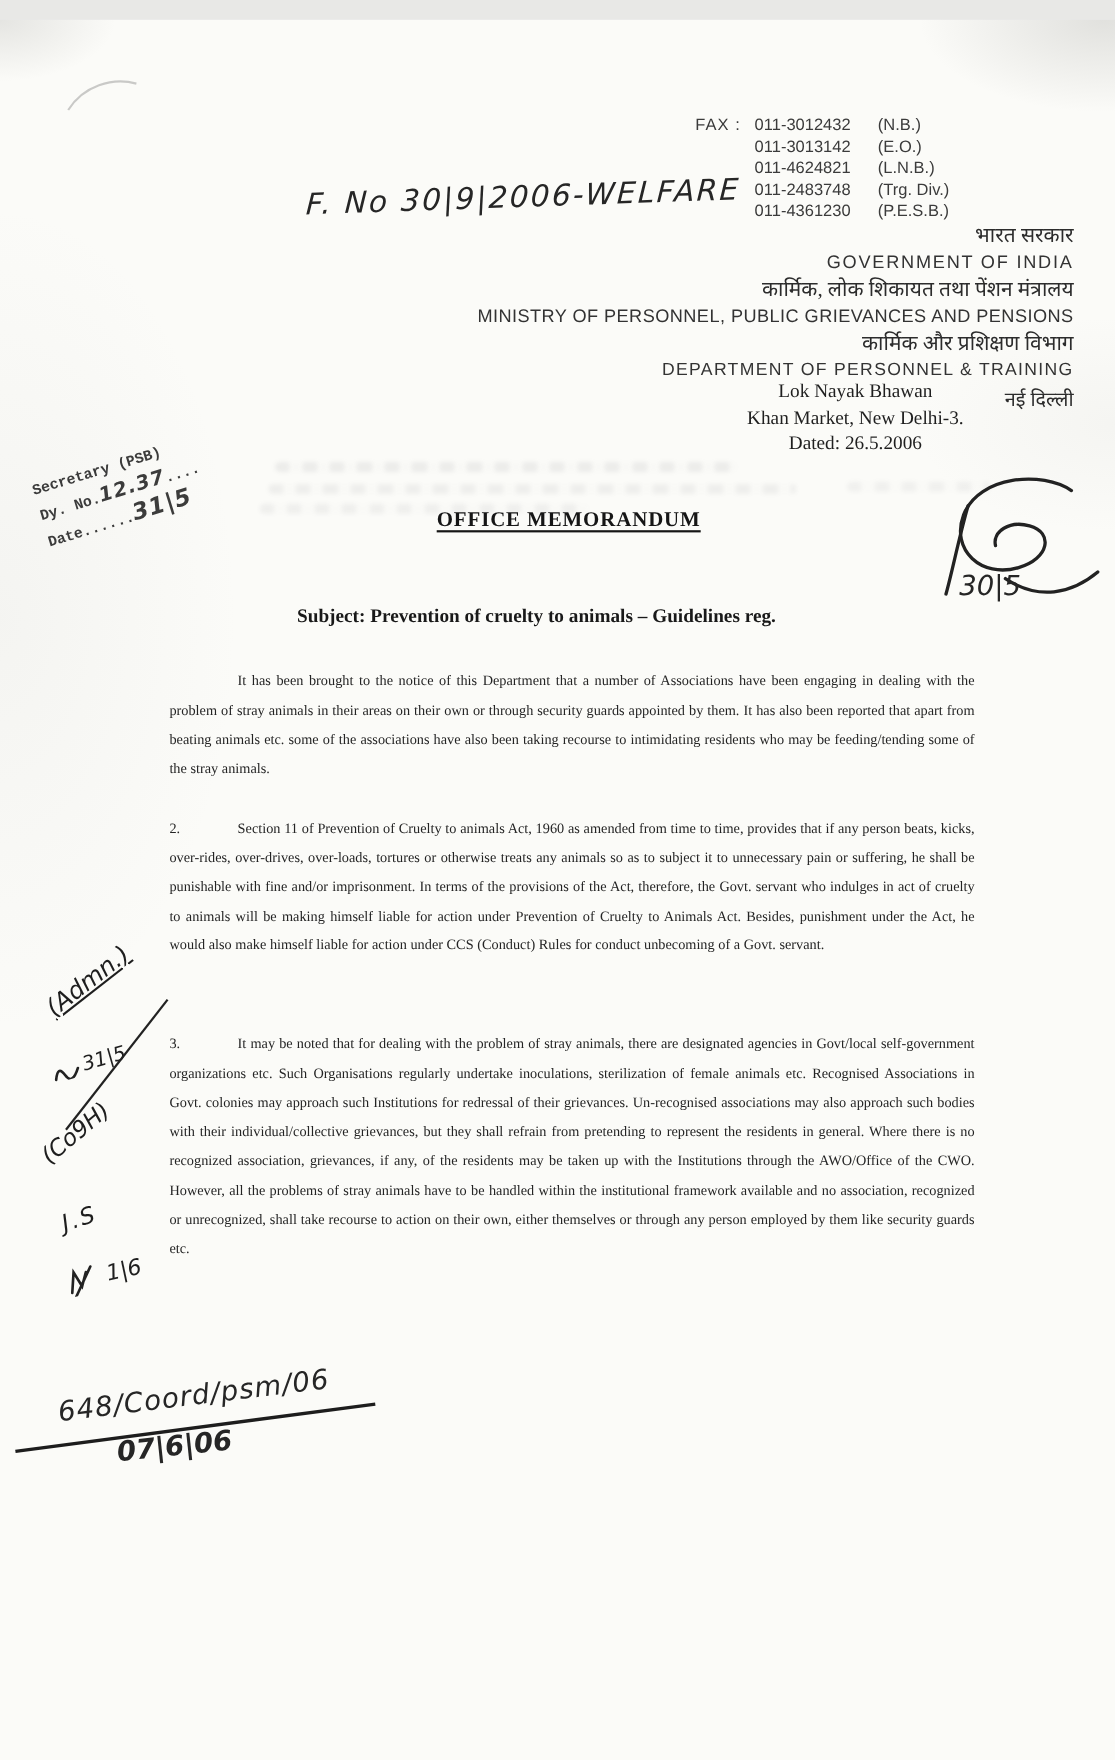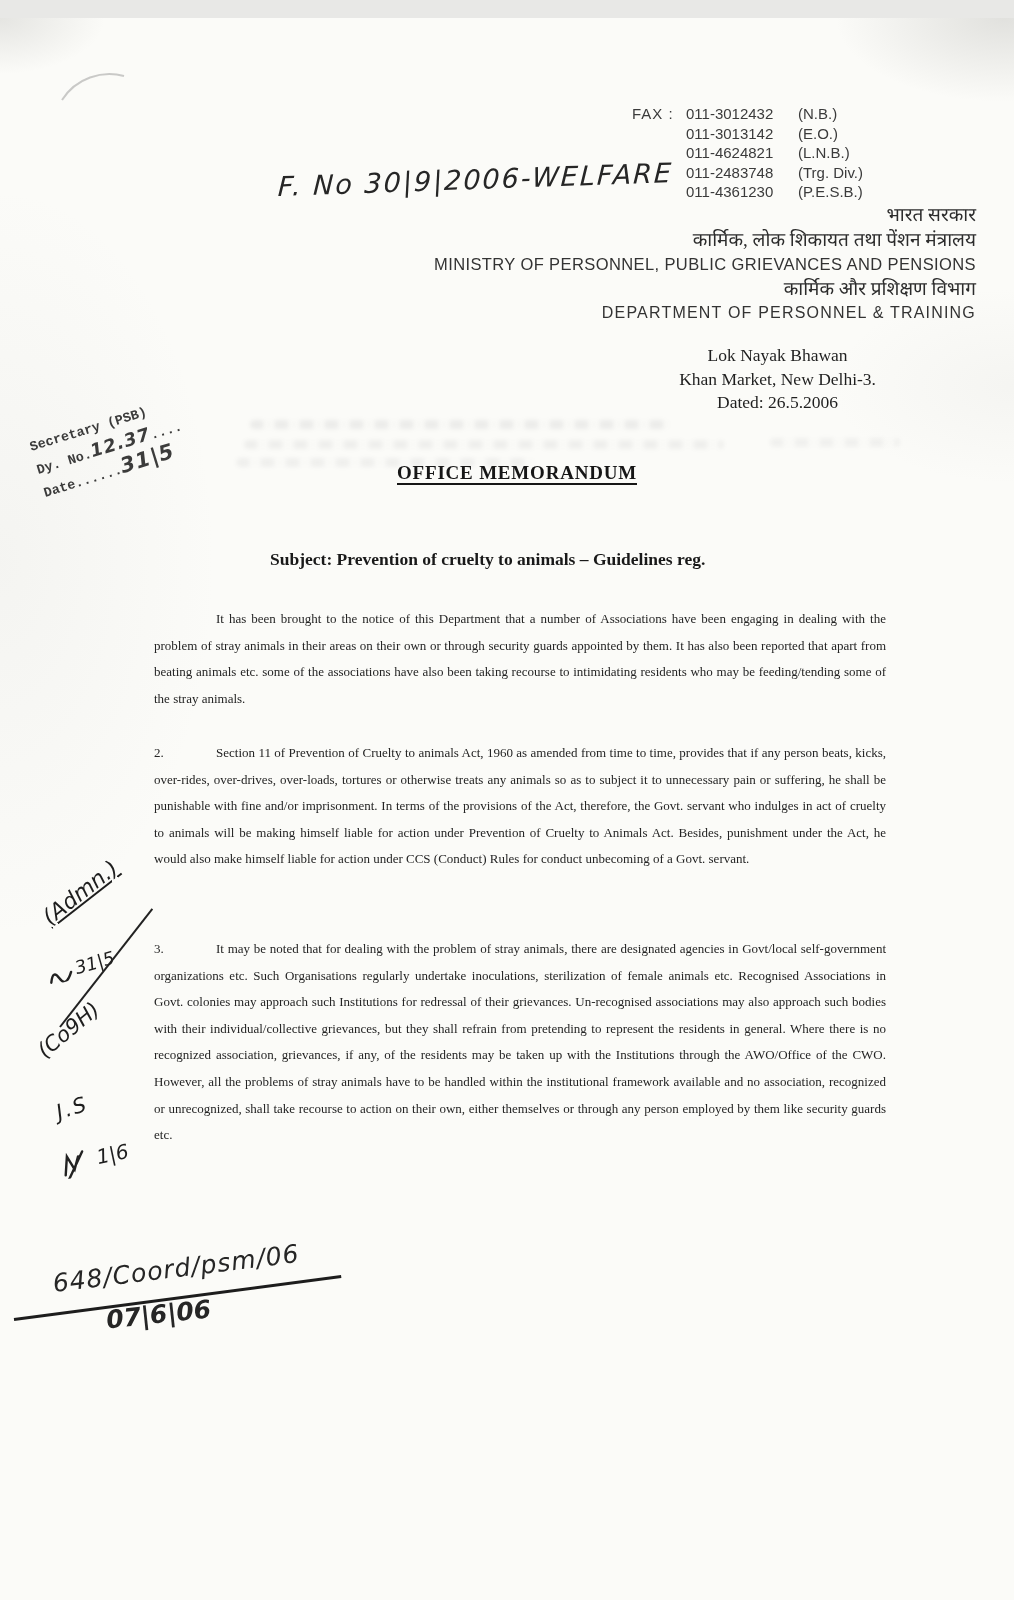--- a/index.html
+++ b/index.html
@@ -110,24 +110,26 @@
     <div class="fax-line">
       <span>011-4361230</span>
       <span>(P.E.S.B.)</span>
     </div>
   </div>
 
   <div class="file-no hw">F. No 30|9|2006-WELFARE</div>
 
   <div class="letterhead">
     <div class="lh-hindi">भारत सरकार</div>
+    <div class="lh-en lh-govt">GOVERNMENT OF INDIA</div>
     <div class="lh-hindi">कार्मिक, लोक शिकायत तथा पेंशन मंत्रालय</div>
     <div class="lh-en lh-ministry">MINISTRY OF PERSONNEL, PUBLIC GRIEVANCES AND PENSIONS</div>
     <div class="lh-hindi">कार्मिक और प्रशिक्षण विभाग</div>
     <div class="lh-en lh-dept">DEPARTMENT OF PERSONNEL &amp; TRAINING</div>
+    <div class="lh-hindi lh-city-hindi">नई दिल्ली</div>
   </div>
 
   <div class="address">
     <div>Lok Nayak Bhawan</div>
     <div>Khan Market, New Delhi-3.</div>
     <div>Dated: 26.5.2006</div>
   </div>
 
   <div class="stamp">
     <div>Secretary (PSB)</div>
@@ -135,20 +137,28 @@
     <div><span>Date......</span><span class="hw-val big">31|5</span></div>
   </div>
 
   <div class="ghost" style="top:402px;left:250px;width:420px;"></div>
   <div class="ghost" style="top:422px;left:244px;width:480px;opacity:.42;"></div>
   <div class="ghost" style="top:440px;left:236px;width:300px;opacity:.38;"></div>
   <div class="ghost" style="top:420px;left:770px;width:130px;opacity:.35;"></div>
 
   <div class="memo-title">OFFICE MEMORANDUM</div>
 
+  <div class="sig">
+    <svg width="175" height="130" viewBox="0 0 175 130">
+      <path d="M148 20 C 122 2, 64 6, 50 42 C 38 74, 66 100, 100 90 C 128 82, 132 58, 110 52 C 92 47, 76 57, 79 70" fill="none" stroke="#222" stroke-width="3" stroke-linecap="round"></path>
+      <path d="M54 34 C 46 62, 40 92, 34 114" fill="none" stroke="#222" stroke-width="3" stroke-linecap="round"></path>
+      <path d="M88 100 C 118 120, 148 114, 172 94" fill="none" stroke="#222" stroke-width="3" stroke-linecap="round"></path>
+    </svg>
+    <div class="hw" style="position:absolute;top:92px;left:46px;font-size:25px;">30|5</div>
+  </div>
 
   <div class="subject">Subject: Prevention of cruelty to animals – Guidelines reg.</div>
 
   <p class="para para-first p1">It has been brought to the notice of this Department that a number of Associations have been engaging in dealing with the problem of stray animals in their areas on their own or through security guards appointed by them.  It has also been reported that apart from beating animals etc. some of the associations have also been taking recourse to intimidating residents who may be feeding/tending some of the stray animals.</p>
   <p class="para p2"><span class="para-num">2.</span><span>Section 11 of Prevention of Cruelty to animals Act, 1960 as amended from time to time, provides that if any person beats, kicks, over-rides, over-drives, over-loads, tortures or otherwise treats any animals so as to subject it to unnecessary pain or suffering, he shall be punishable with fine and/or imprisonment.  In terms of the provisions of the Act, therefore, the Govt. servant who indulges in act of cruelty to animals will be making himself liable for action under Prevention of Cruelty to Animals Act.  Besides, punishment under the Act, he would also make himself liable for action under CCS (Conduct) Rules for conduct unbecoming of a Govt. servant.</span></p>
   <p class="para p3"><span class="para-num">3.</span><span>It may be noted that for dealing with the problem of stray animals, there are designated agencies in Govt/local self-government organizations etc.  Such Organisations regularly undertake inoculations, sterilization of female animals etc.  Recognised Associations in Govt. colonies may approach such Institutions for redressal of their grievances.  Un-recognised associations may also approach such bodies with their individual/collective grievances, but they shall refrain from pretending to represent the residents in general.  Where there is no recognized association, grievances, if any, of the residents may be taken up with the Institutions through the AWO/Office of the CWO.  However, all the problems of stray animals have to be handled within the institutional framework available and no association, recognized or unrecognized, shall take recourse to action on their own, either themselves or through any person employed by them like security guards etc.</span></p>
 
   <div class="mnote hw n-admn">(Admn.)</div>
   <div class="mnote hw n-315">
     <svg class="scribble" width="26" height="18" viewBox="0 0 26 18">

